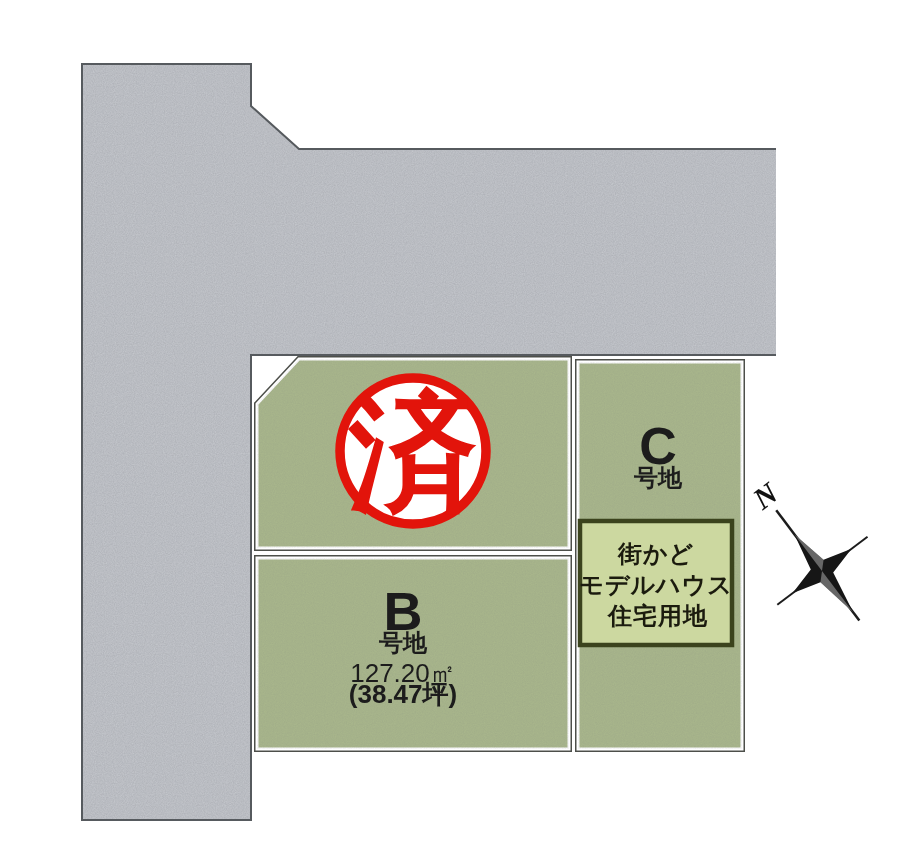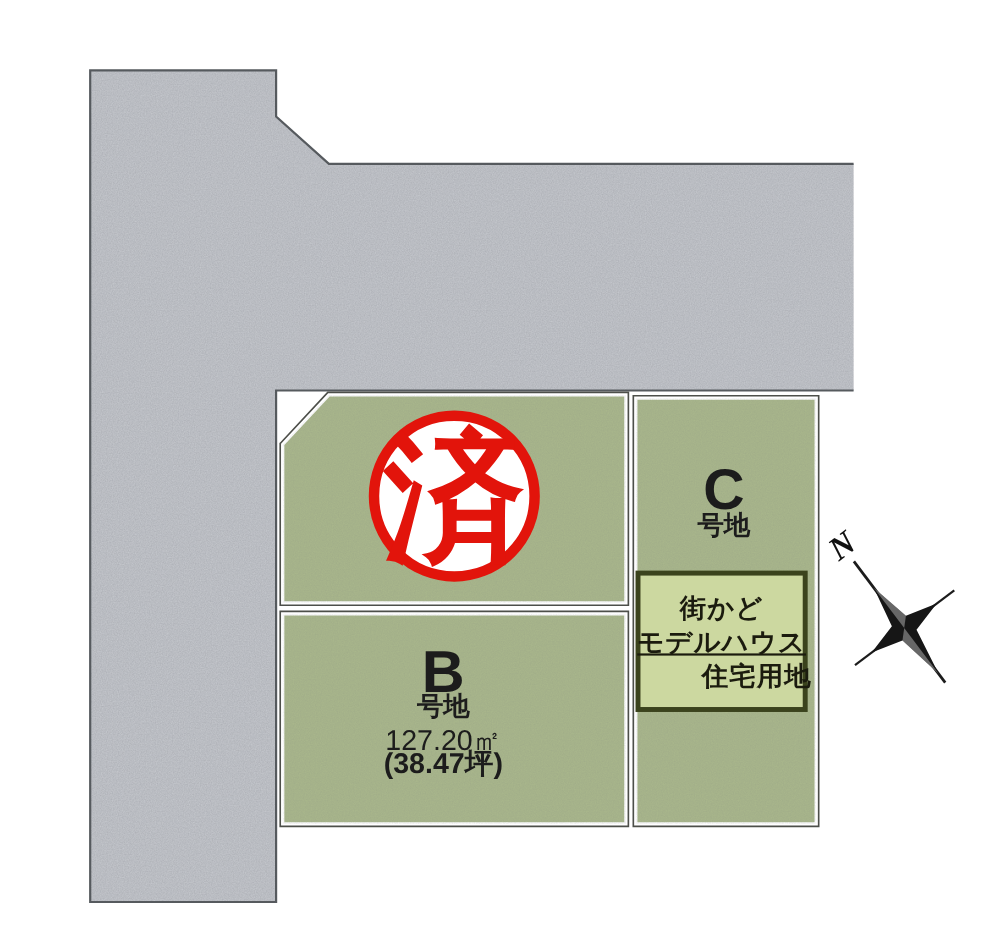--- a/index.html
+++ b/index.html
@@ -10,22 +10,22 @@
        color:#1c1c1c;text-align:center;line-height:1;}
   .lbl-stamp{left:413px;top:453px;font-size:128px;font-weight:700;color:#e2140b;}
   .lbl-b-id{left:403px;top:611px;font-size:54px;font-weight:700;}
   .lbl-b-unit{left:403px;top:643px;font-size:24px;font-weight:700;}
   .lbl-b-area{left:403px;top:673px;font-size:26px;font-weight:400;}
   .lbl-b-tsubo{left:403px;top:694px;font-size:26px;font-weight:700;}
   .lbl-c-id{left:658px;top:446px;font-size:52px;font-weight:700;}
   .lbl-c-unit{left:658px;top:478px;font-size:24px;font-weight:700;}
   .lbl-sign{font-size:24px;font-weight:700;letter-spacing:1px;color:#1b1b0e;}
   .lbl-sign-1{left:656px;top:554px;}
-  .lbl-sign-2{left:656px;top:585px;text-decoration:underline;}
-  .lbl-sign-3{left:688px;top:616px;}
+  .lbl-sign-2{left:656px;top:585px;}
+  .lbl-sign-3{left:658px;top:616px;}
 </style>
 </head>
 <body>
 
 <div class="stage">
 
   <svg width="900" height="857" viewBox="0 0 900 857">
     <defs>
       <filter id="grain" x="-5%" y="-5%" width="110%" height="110%">
         <feTurbulence type="fractalNoise" baseFrequency="0.9" numOctaves="2" result="t"></feTurbulence>

